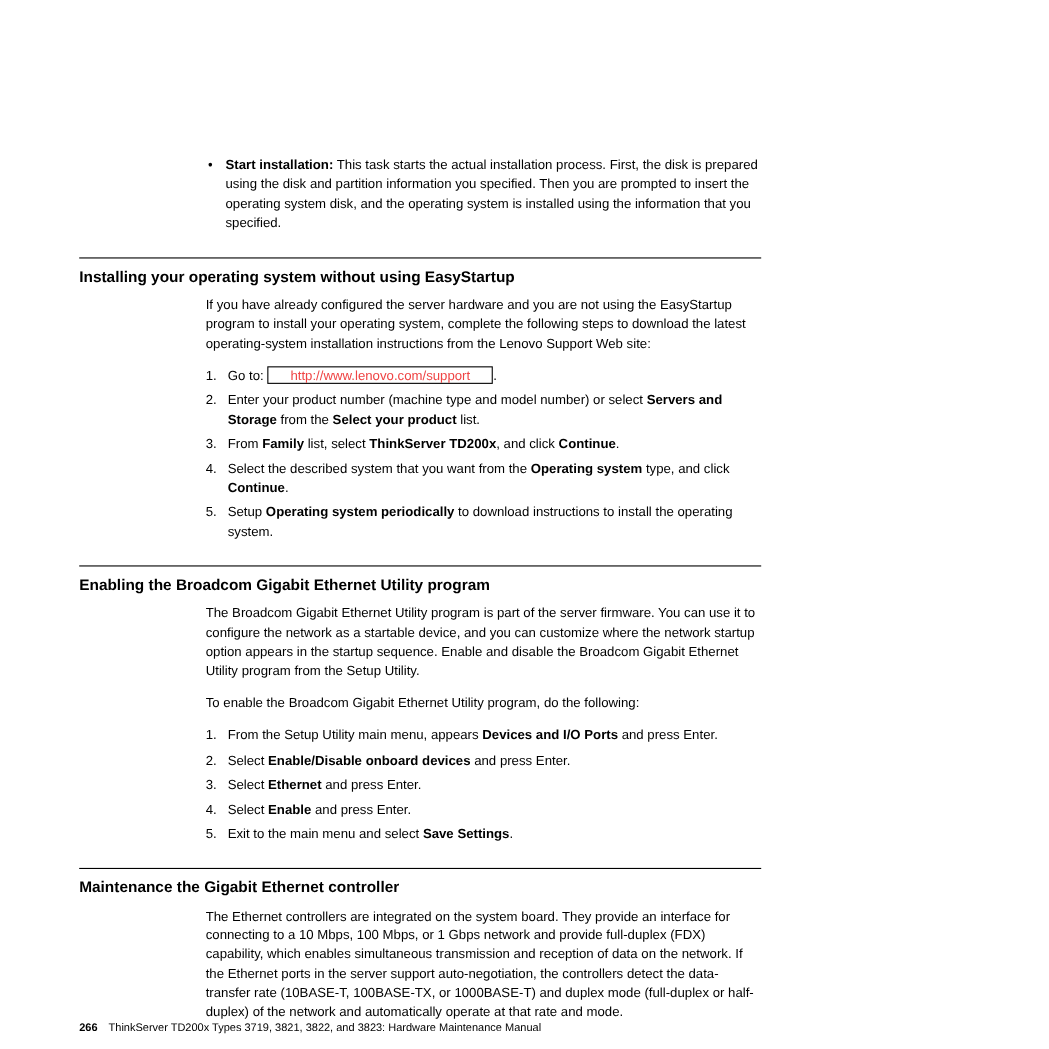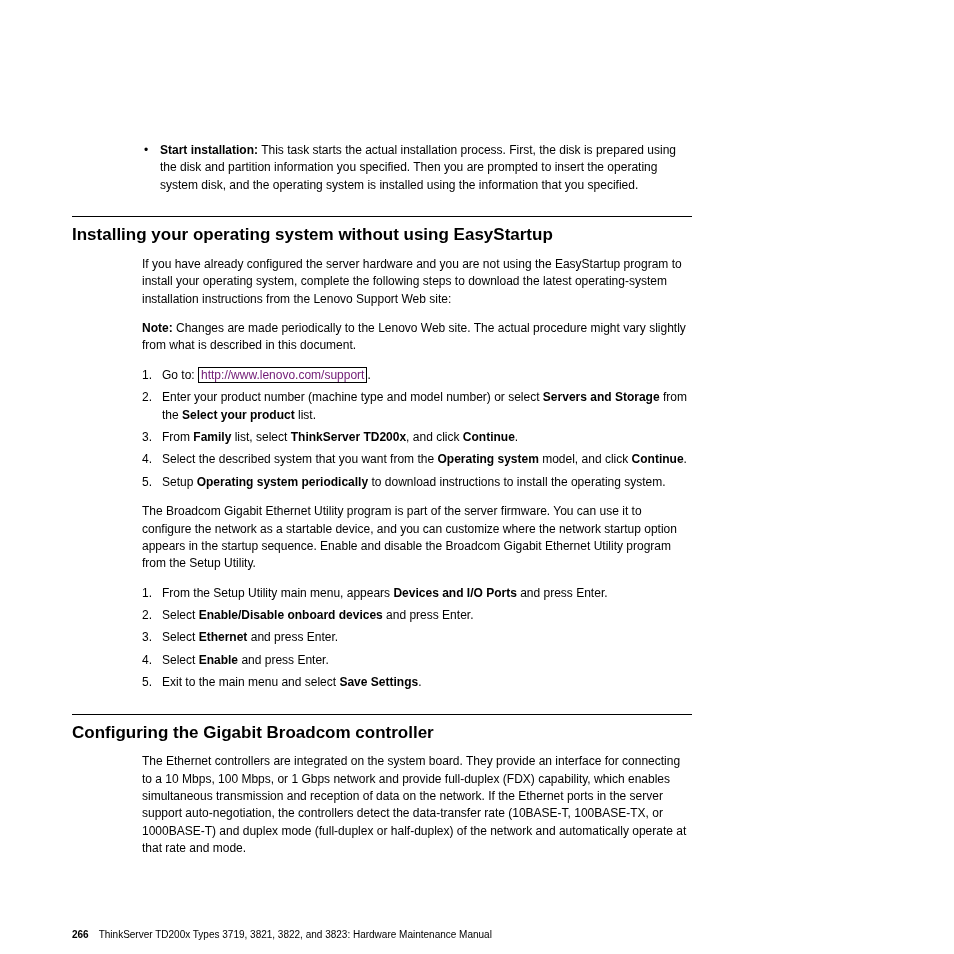--- a/index.html
+++ b/index.html
@@ -15,21 +15,21 @@
     height: 954px;
     position: relative;
     padding: 130px 72px 0 72px;
     box-sizing: border-box;
   }
   .content {
     width: 620px;
     margin-left: 0;
   }
   .indent {
-    margin-left: 70px;
+    margin-left: 115px;
   }
   ul.bullet {
     list-style: none;
     padding-left: 0;
   }
   ul.bullet li {
     position: relative;
     padding-left: 18px;
   }
   ul.bullet li::before {
@@ -49,32 +49,32 @@
     padding-left: 20px;
     margin-bottom: 5px;
   }
   ol.num > li::before {
     content: counter(item) ".";
     position: absolute;
     left: 0;
   }
   h2 {
     font-weight: bold;
-    font-size: 17px;
+    font-size: 14px;
     border-top: 1px solid #000;
     padding-top: 6px;
     margin: 22px 0 8px 0;
   }
   p { margin: 0 0 12px 0; }
   .b { font-weight: bold; }
   a.link {
-    color: #701a75;
+    color: #ef4444;
     text-decoration: none;
     border: 1px solid #000;
-    padding: 0 2px;
+    padding: 0 20px;
     display: inline-block;
     line-height: 1.2;
   }
   .footer {
     position: absolute;
     bottom: 12px;
     left: 72px;
     font-size: 10px;
   }
   .footer .pn { font-weight: bold; margin-right: 10px; }
@@ -89,42 +89,43 @@
       <ul class="bullet">
         <li>
           <span class="b">Start installation:</span><span> This task starts the actual installation process. First, the disk is prepared using the disk and partition information you specified. Then you are prompted to insert the operating system disk, and the operating system is installed using the information that you specified.</span>
         </li>
       </ul>
     </div>
 
     <h2>Installing your operating system without using EasyStartup</h2>
     <div class="indent">
       <p>If you have already configured the server hardware and you are not using the EasyStartup program to install your operating system, complete the following steps to download the latest operating-system installation instructions from the Lenovo Support Web site:</p>
-      <p><span class="b">Note:</span><span>  Changes are made periodically to the Lenovo Web site. The actual procedure might vary slightly from what is described in this document.</span></p>
       <ol class="num">
         <li><span>Go to: </span><a class="link">http://www.lenovo.com/support</a><span>.</span></li>
         <li><span>Enter your product number (machine type and model number) or select </span><span class="b">Servers and Storage</span><span> from the </span><span class="b">Select your product</span><span> list.</span></li>
         <li><span>From </span><span class="b">Family</span><span> list, select </span><span class="b">ThinkServer TD200x</span><span>, and click </span><span class="b">Continue</span><span>.</span></li>
-        <li><span>Select the described system that you want from the </span><span class="b">Operating system</span><span> model, and click </span><span class="b">Continue</span><span>.</span></li>
+        <li><span>Select the described system that you want from the </span><span class="b">Operating system</span><span> type, and click </span><span class="b">Continue</span><span>.</span></li>
         <li><span>Setup </span><span class="b">Operating system periodically</span><span> to download instructions to install the operating system.</span></li>
       </ol>
     </div>
 
+    <h2>Enabling the Broadcom Gigabit Ethernet Utility program</h2>
     <div class="indent">
       <p>The Broadcom Gigabit Ethernet Utility program is part of the server firmware. You can use it to configure the network as a startable device, and you can customize where the network startup option appears in the startup sequence. Enable and disable the Broadcom Gigabit Ethernet Utility program from the Setup Utility.</p>
+      <p>To enable the Broadcom Gigabit Ethernet Utility program, do the following:</p>
       <ol class="num">
         <li><span>From the Setup Utility main menu, appears </span><span class="b">Devices and I/O Ports</span><span> and press Enter.</span></li>
         <li><span>Select </span><span class="b">Enable/Disable onboard devices</span><span> and press Enter.</span></li>
         <li><span>Select </span><span class="b">Ethernet</span><span> and press Enter.</span></li>
         <li><span>Select </span><span class="b">Enable</span><span> and press Enter.</span></li>
         <li><span>Exit to the main menu and select </span><span class="b">Save Settings</span><span>.</span></li>
       </ol>
     </div>
 
-    <h2>Configuring the Gigabit Broadcom controller</h2>
+    <h2>Maintenance the Gigabit Ethernet controller</h2>
     <div class="indent">
       <p>The Ethernet controllers are integrated on the system board. They provide an interface for connecting to a 10 Mbps, 100 Mbps, or 1 Gbps network and provide full-duplex (FDX) capability, which enables simultaneous transmission and reception of data on the network. If the Ethernet ports in the server support auto-negotiation, the controllers detect the data-transfer rate (10BASE-T, 100BASE-TX, or 1000BASE-T) and duplex mode (full-duplex or half-duplex) of the network and automatically operate at that rate and mode.</p>
 
     </div>
 
   </div>
   <div class="footer">
     <span class="pn">266</span><span>ThinkServer TD200x Types 3719, 3821, 3822, and 3823:  Hardware Maintenance Manual</span>
   </div>
 </div>

